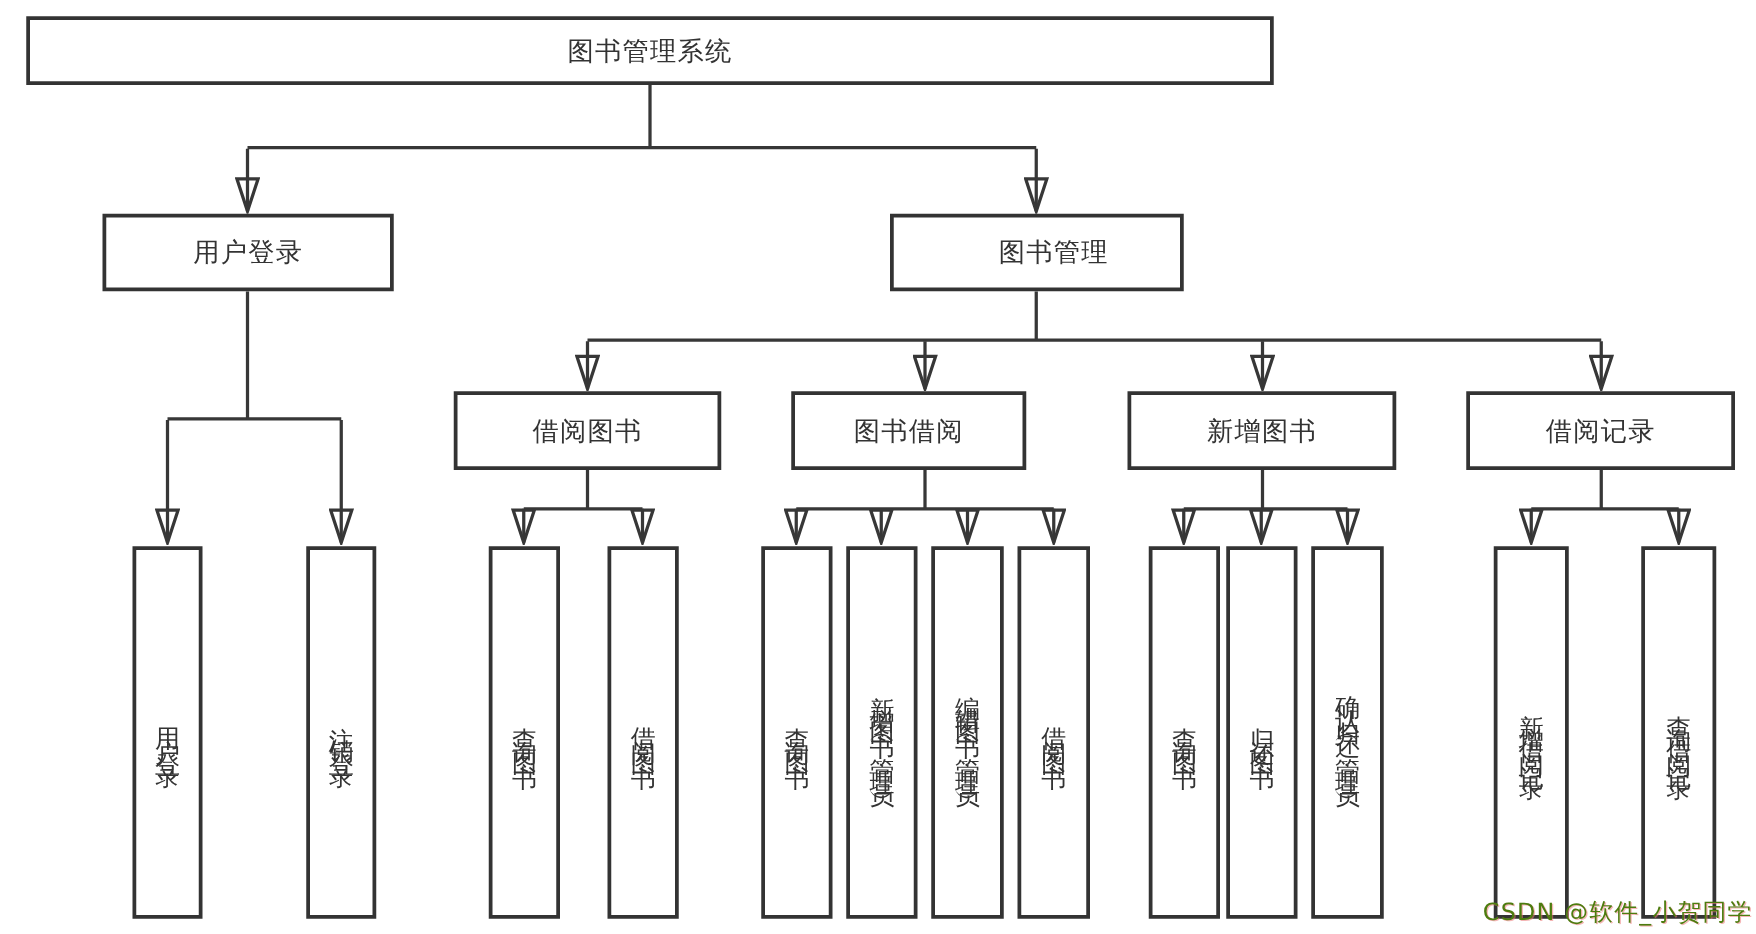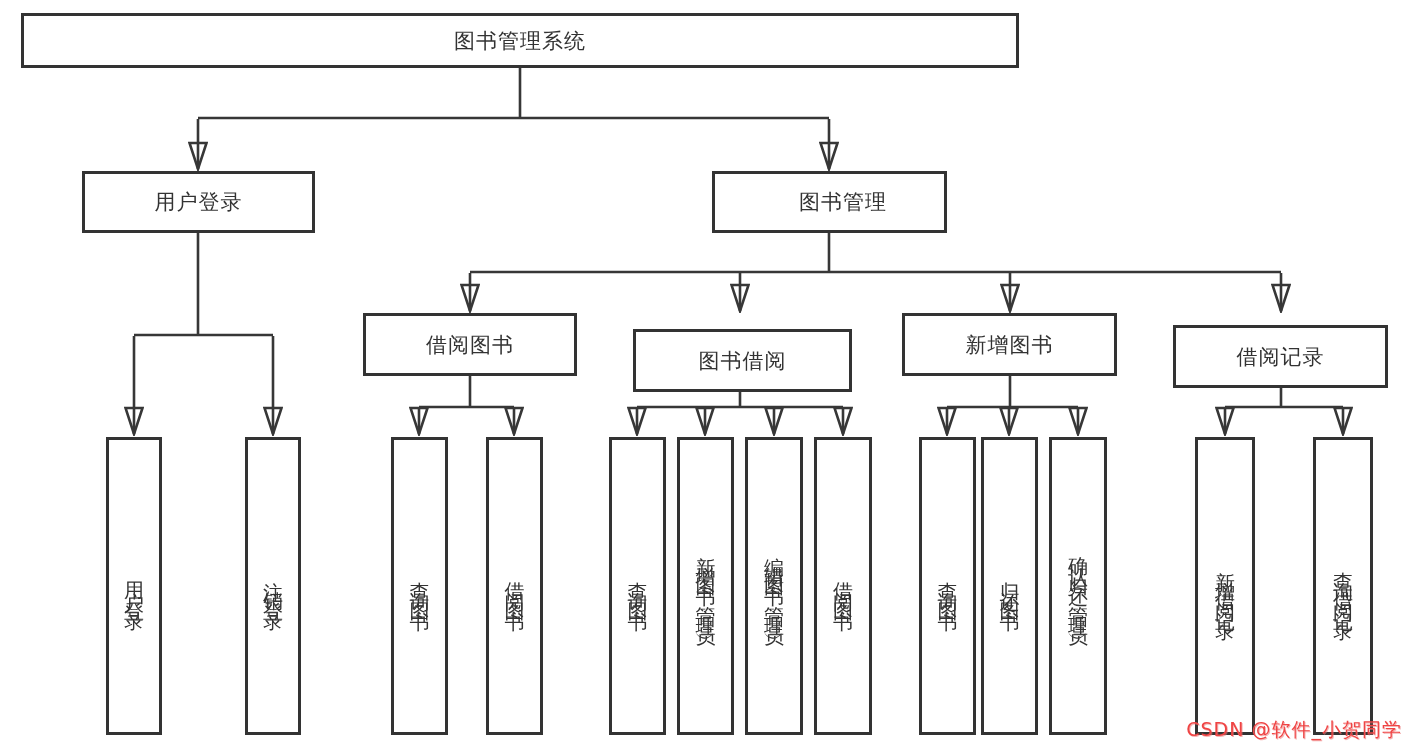--- a/index.html
+++ b/index.html
@@ -27,21 +27,21 @@
     text-orientation:mixed;
     font-size:20px;
     letter-spacing:10px;
     line-height:1.05;
   }
   .watermark{
     position:absolute;
     right:3px;top:717px;
     font-size:19px;
     letter-spacing:1px;
-    color:#ef4444;
+    color:#4d7c0f;
     text-shadow:1px 1px 0 rgba(235,120,120,0.55);
     white-space:nowrap;
   }
 </style>
 </head>
 <body>
 
 <div class="stage">
 
   <svg class="connectors" width="1405" height="747" viewBox="0 0 1405 747" xmlns="http://www.w3.org/2000/svg">
@@ -80,23 +80,23 @@
     <path d="M1225 407 V434" marker-end="url(#arrow)"></path>
     <path d="M1343 407 V434" marker-end="url(#arrow)"></path>
   </svg>
 
   <div class="node h-node" style="left:21px;top:13px;width:998px;height:55px;">图书管理系统</div>
 
   <div class="node h-node" style="left:82px;top:171px;width:233px;height:62px;">用户登录</div>
   <div class="node h-node" style="left:712px;top:171px;width:235px;height:62px;padding-left:27px;">图书管理</div>
 
   <div class="node h-node" style="left:363px;top:313px;width:214px;height:63px;">借阅图书</div>
-  <div class="node h-node" style="left:633px;top:313px;width:219px;height:63px;margin-top:16px;">图书借阅</div>
+  <div class="node h-node" style="left:633px;top:313px;width:188px;height:63px;">图书借阅</div>
   <div class="node h-node" style="left:902px;top:313px;width:215px;height:63px;">新增图书</div>
-  <div class="node h-node" style="left:1173px;top:325px;width:215px;height:63px;">借阅记录</div>
+  <div class="node h-node" style="left:1173px;top:313px;width:215px;height:63px;">借阅记录</div>
 
   <div class="node v-node" style="left:106px;top:437px;width:56px;height:298px;">用户登录</div>
   <div class="node v-node" style="left:245px;top:437px;width:56px;height:298px;">注销登录</div>
 
   <div class="node v-node" style="left:391px;top:437px;width:57px;height:298px;">查询图书</div>
   <div class="node v-node" style="left:486px;top:437px;width:57px;height:298px;">借阅图书</div>
 
   <div class="node v-node" style="left:609px;top:437px;width:57px;height:298px;">查询图书</div>
   <div class="node v-node" style="left:677px;top:437px;width:57px;height:298px;">新增图书（管理员）</div>
   <div class="node v-node" style="left:745px;top:437px;width:58px;height:298px;">编辑图书（管理员）</div>

